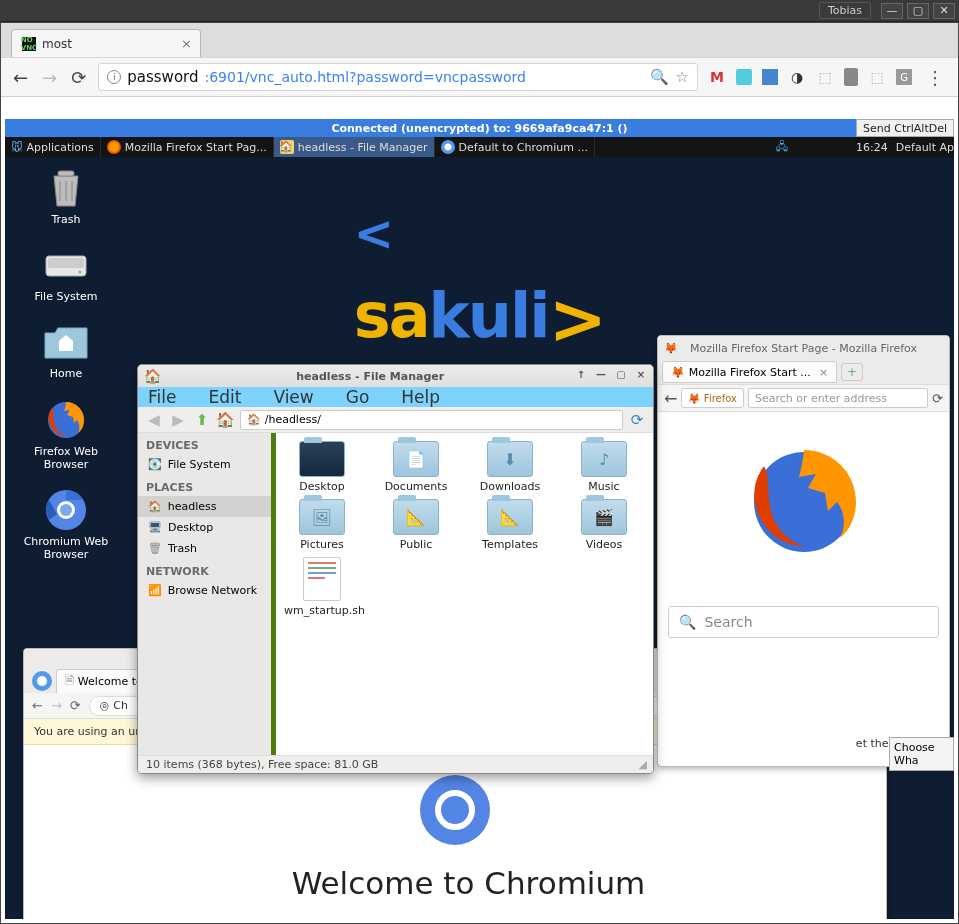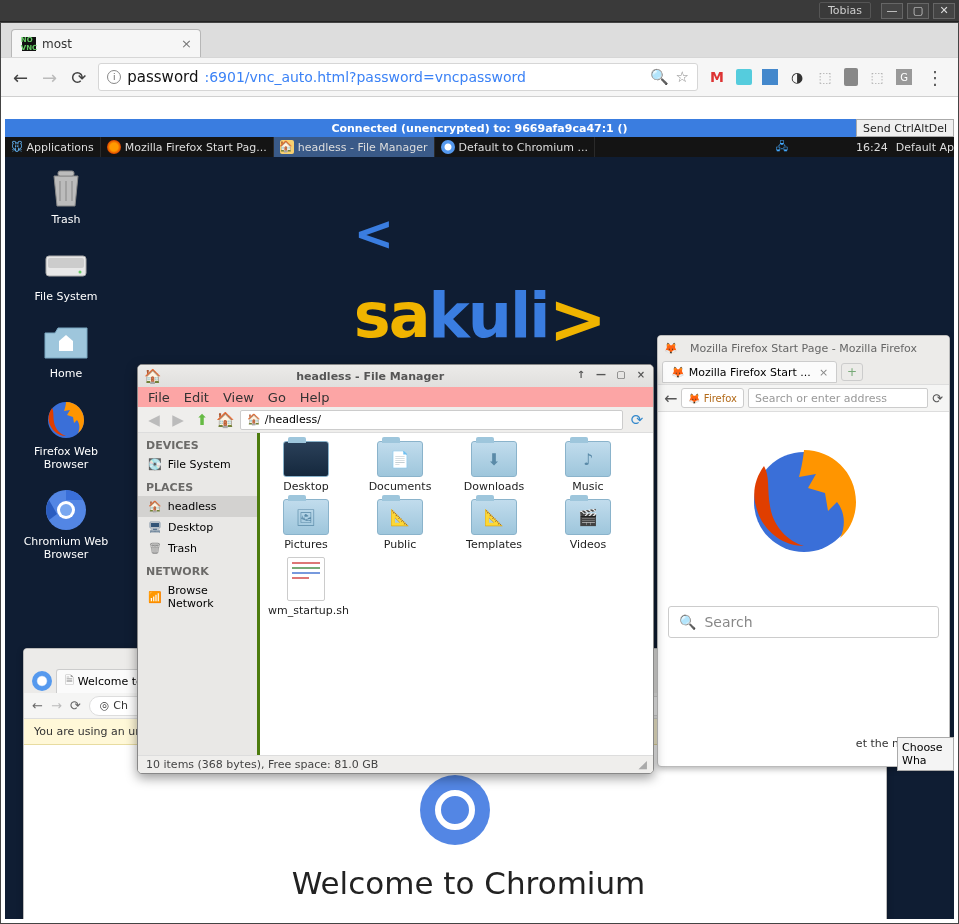--- a/index.html
+++ b/index.html
@@ -81,26 +81,26 @@
 .cr-head { font-size: 31px; color: #222; font-weight: 400; padding-left: 27px; }
 .cr-avatar { position: absolute; top: 1px; right: 22px; width: 18px; height: 15px; border: 1px solid #bbb; border-radius: 2px; display: flex; align-items: center; justify-content: center; font-size: 10px; color: #888; background: #f4f4f4; }
 
 
 .fm-win { position: absolute; top: 245px; left: 132px; width: 517px; height: 410px; background: #f5f4f2; border: 1px solid #888; border-radius: 5px; box-shadow: 0 4px 12px rgba(0,0,0,.4); z-index: 10; display: flex; flex-direction: column; overflow: hidden; }
 .fm-titlebar { height: 22px; background: linear-gradient(#ecebe9,#e0dfdd); display: flex; align-items: center; font-size: 11px; color: #555; font-weight: bold; }
 .fm-ttl-ico { margin: 0 6px; font-size: 14px; }
 .fm-ttl-txt { flex: 1; text-align: center; }
 .fm-wbtns { display: flex; gap: 4px; margin-right: 4px; }
 .fm-wbtn { width: 16px; height: 14px; font-size: 10px; text-align: center; color: #555; cursor: pointer; }
-.fm-menu { height: 20px; display: flex; align-items: center; gap: 14px; padding: 0 10px; font-size: 13px; color: #333; background: #fca5a5; }
+.fm-menu { height: 20px; display: flex; align-items: center; gap: 32px; padding: 0 10px; font-size: 17px; color: #333; background: #7dd3fc; }
 .fm-tb { height: 26px; display: flex; align-items: center; padding: 0 6px; gap: 4px; background: #efeeec; border-bottom: 1px solid #ddd; }
 .fm-tb .ico { width: 20px; height: 20px; display: flex; align-items: center; justify-content: center; font-size: 15px; }
 .fm-path { flex: 1; background: #fff; border: 1px solid #ccc; height: 20px; border-radius: 2px; padding: 0 6px; font-size: 11px; display: flex; align-items: center; gap: 4px; }
 .fm-body { flex: 1; display: flex; overflow: hidden; }
-.fm-side { width: 122px; background: #e9e8e6; border-right: 3px solid #4d7c0f; font-size: 11px; overflow-y: auto; }
+.fm-side { width: 138px; background: #e9e8e6; border-right: 5px solid #4d7c0f; font-size: 11px; overflow-y: auto; }
 .fm-side-hdr { font-weight: bold; color: #6b6a68; padding: 6px 8px 2px; font-size: 11px; }
 .fm-side-item { padding: 4px 8px 4px 10px; display: flex; align-items: center; gap: 6px; cursor: pointer; }
 .fm-side-item.active { background: #d3d2d0; }
 .fm-pane { flex: 1; background: #fff; padding: 8px; display: flex; flex-wrap: wrap; align-content: flex-start; gap: 6px 18px; overflow-y: auto; }
 .fm-item { width: 76px; text-align: center; cursor: pointer; }
 .fm-folder { width: 46px; height: 36px; margin: 0 auto 4px; background: linear-gradient(#c1dced,#9ec6dc); border: 1px solid #8ab3cb; border-radius: 3px; position: relative; }
 .fm-folder::before { content: ""; position: absolute; top: -5px; left: 4px; width: 18px; height: 6px; background: #9ec6dc; border-radius: 2px 2px 0 0; }
 .fm-desktopish { background: linear-gradient(#2a4059,#15283d); }
 .fm-doc { width: 38px; height: 44px; margin: 0 auto 4px; background: #fff; border: 1px solid #ccc; border-radius: 2px; padding: 4px; }
 .fm-doc .ln { height: 2px; background: #ccc; margin-bottom: 3px; }
@@ -274,21 +274,21 @@
           </svg>
         <div class="ff-search">
           <span>🔍</span>
           <span>Search</span>
         </div>
       </div>
       <div class="ff-foot">et the most out</div>
       <div class="ff-foot2">res.</div>
     </div>
 
-    <div style="position:absolute;top:618px;left:884px;z-index:5;border:1px solid #aaa;font-size:11px;padding:3px 4px;background:#f4f4f4;margin-left:8px;">Choose Wha</div>
+    <div style="position:absolute;top:618px;left:884px;z-index:5;border:1px solid #aaa;font-size:11px;padding:3px 4px;background:#f4f4f4;">Choose Wha</div>
 
     <div class="chromium-win">
       <div class="cr-ttl">
         <span>↑</span>
         <span>—</span>
         <span>▢</span>
         <span>×</span>
       </div>
       <div class="cr-avatar">👤</div>
       <div class="cr-tabs">

